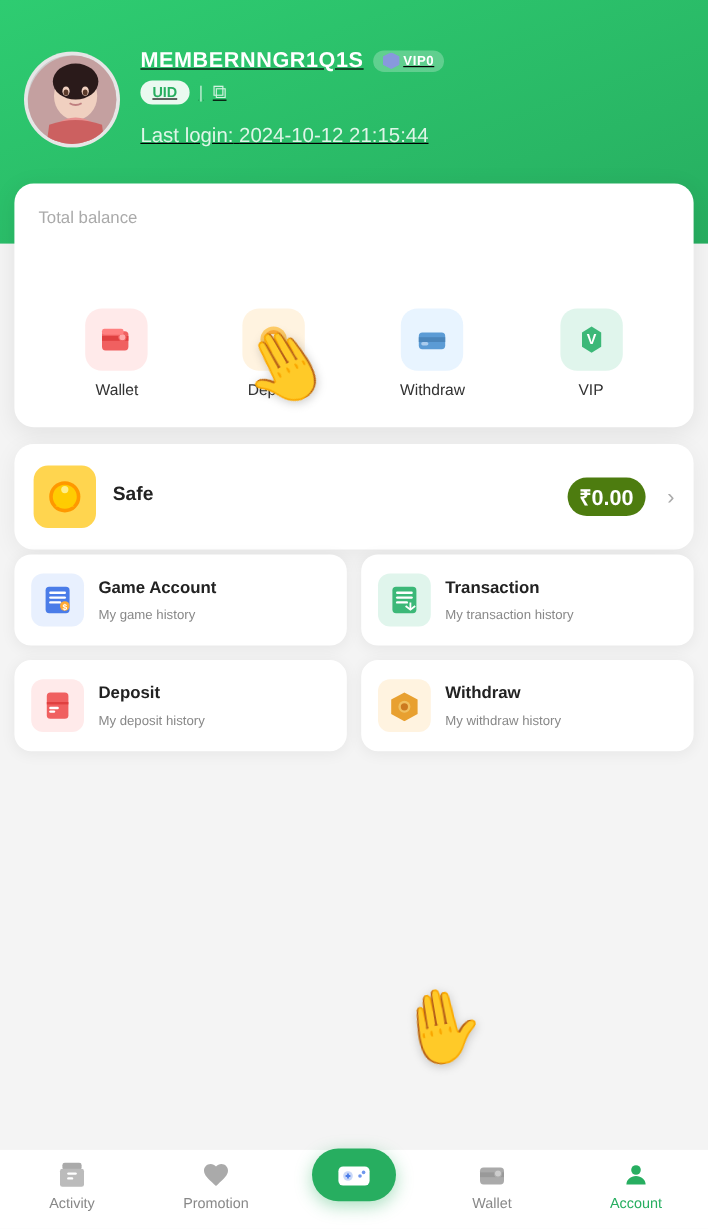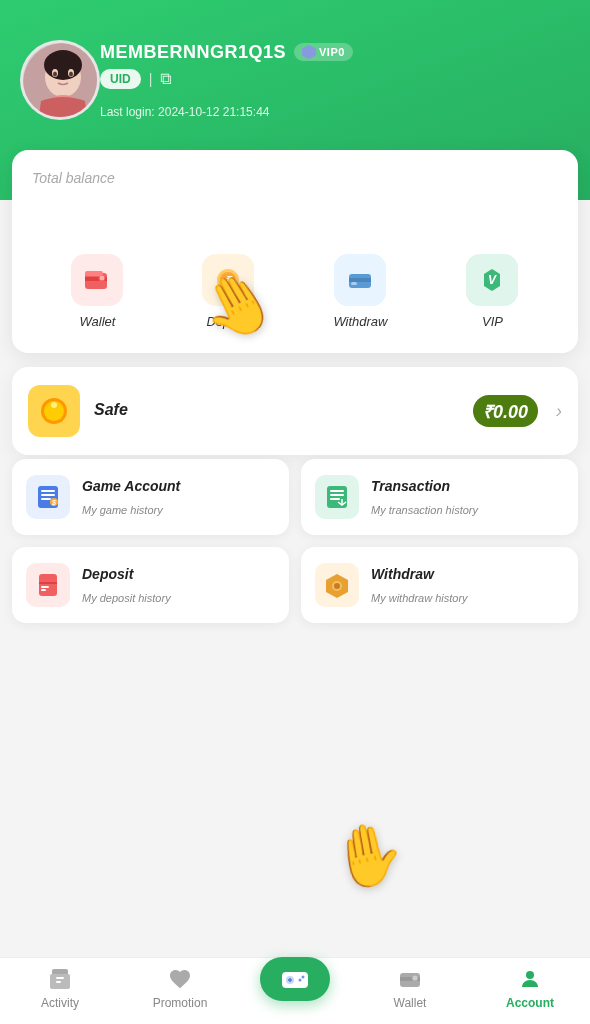--- a/index.html
+++ b/index.html
@@ -14,22 +14,23 @@
     }
 
     
     .header {
       background: linear-gradient(160deg, #2ecc71, #27ae60);
       padding: 40px 20px 80px;
       position: relative;
     }
     .header-content {
       display: flex;
-      align-items: center;
-      gap: 0;
+      align-items: flex-end;
+      gap: 17px;
+      text-decoration: underline;
     }
     .avatar {
       width: 80px;
       height: 80px;
       border-radius: 50%;
       overflow: hidden;
       border: 3px solid rgba(255,255,255,0.5);
       background: #ccc;
       flex-shrink: 0;
     }
@@ -71,31 +72,30 @@
     .uid-separator {
       color: rgba(255,255,255,0.7);
       font-size: 14px;
     }
     .copy-icon {
       color: rgba(255,255,255,0.8);
       font-size: 16px;
     }
     .last-login {
       color: rgba(255,255,255,0.85);
-      font-size: 12px;
+      font-size: 17px;
       margin-top: 16px;
     }
 
     
     .main-content {
       margin-top: -50px;
       padding: 0 12px;
       position: relative;
       z-index: 10;
-      font-style: italic;
     }
 
     
     .balance-card {
       background: white;
       border-radius: 16px;
       padding: 20px 20px 24px;
       box-shadow: 0 4px 20px rgba(0,0,0,0.08);
       margin-bottom: 14px;
     }
@@ -537,16 +537,16 @@
     <span class="nav-label">Wallet</span>
   </div>
 
   <div class="nav-item active">
     <div class="nav-icon">
       <svg width="24" height="24" viewBox="0 0 24 24" fill="none">
         <circle cx="12" cy="8" r="4" fill="#27ae60"></circle>
         <path d="M4 20c0-4 3.6-7 8-7s8 3 8 7" fill="#27ae60"></path>
       </svg>
     </div>
-    <span class="nav-label" style="color:#27ae60;font-weight:700;">Account</span>
+    <span class="nav-label" style="color:#27ae60;font-weight:400;">Account</span>
   </div>
 
 </div>
 
 </body></html>

